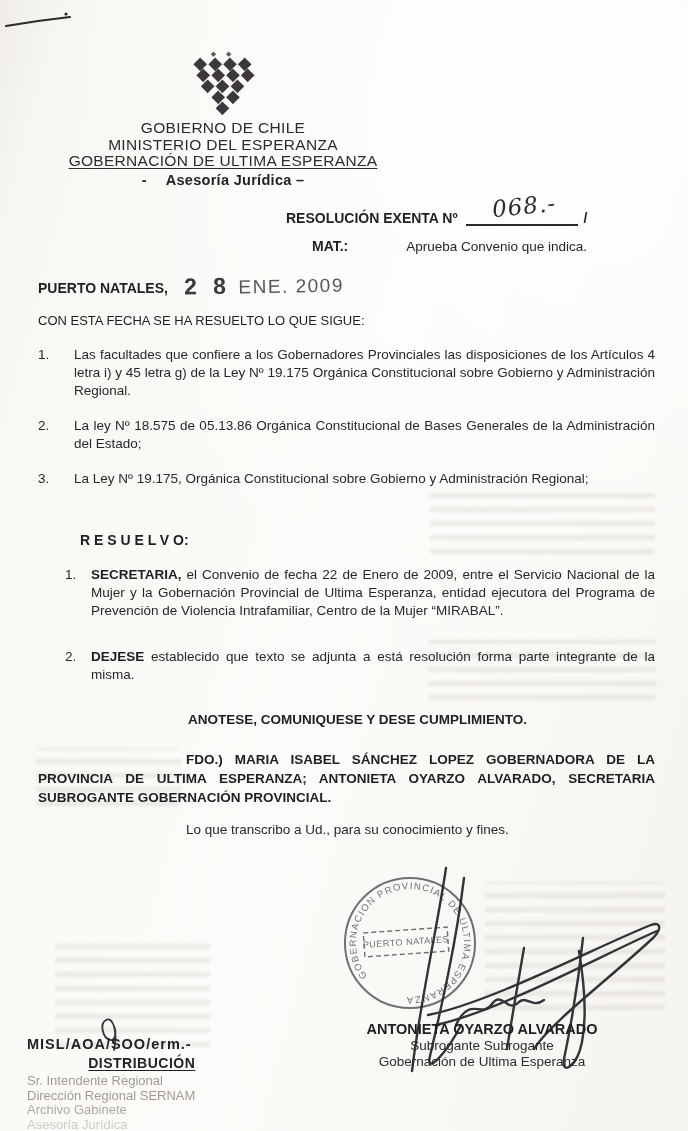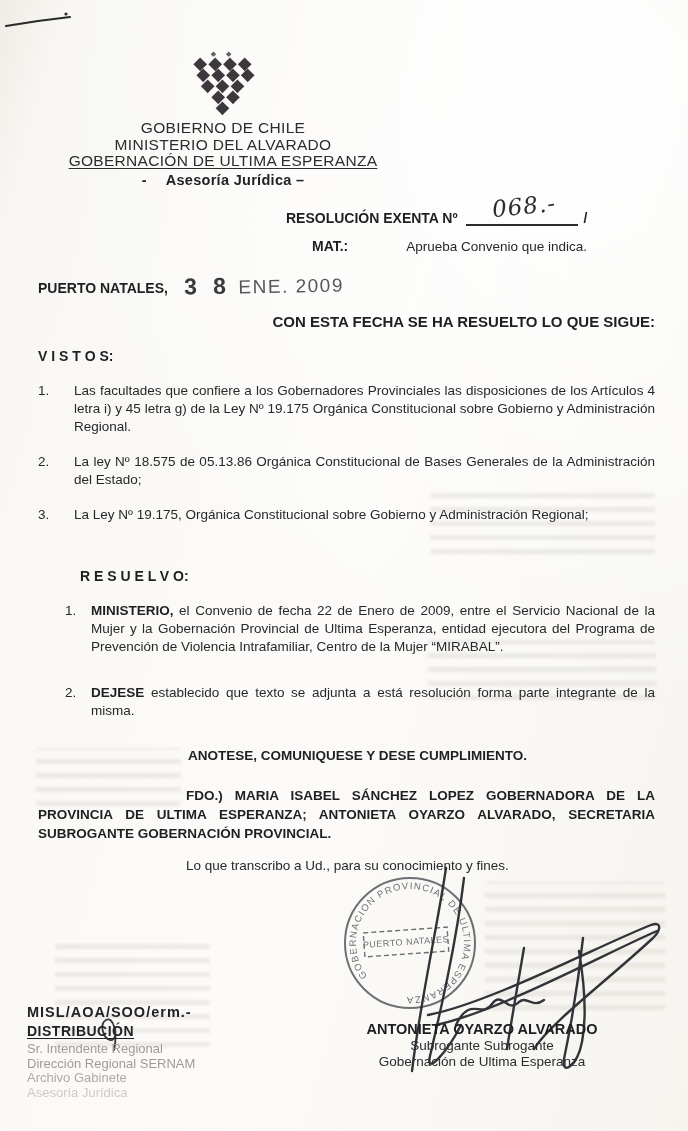--- a/index.html
+++ b/index.html
@@ -38,21 +38,21 @@
   .mat-label{font-weight:700; color:#1f1f23;}
   .mat-text{margin-left:54px; font-size:13.5px;}
 
   
   .dateline{margin-top:18px; display:flex; align-items:baseline;}
   .place{font-weight:700; font-size:14px; color:#1f1f23;}
   .date-stamp{margin-left:16px; color:#3a3a3e; transform:rotate(-1deg); white-space:nowrap;}
   .stamp-day{font-size:23px; font-weight:700; letter-spacing:5px;}
   .stamp-rest{font-size:19px; font-weight:500; letter-spacing:1.5px; opacity:.85; margin-left:3px;}
 
-  .intro{margin-top:14px; font-weight:700; font-size:15px; color:#1f1f23;text-align:right;}
+  .intro{margin-top:14px; font-weight:400; font-size:13px; color:#1f1f23;}
   .sec-heading{margin-top:18px; font-weight:700; font-size:14px; color:#1f1f23;}
 
   
   .vistos-list{margin-top:18px;}
   .v-item{display:flex; margin-bottom:17px; font-size:13.5px; line-height:18px;}
   .v-num{flex:none; width:36px;}
   .v-text{flex:1; text-align:justify;}
   .resuelvo-heading{margin-top:44px;padding-left:42px;}
   .resuelvo-list{margin-top:18px; margin-left:27px;}
   .r-item{display:flex; margin-bottom:28px; font-size:13.5px; line-height:18px;}
@@ -69,23 +69,23 @@
   .stamp-svg{position:absolute; left:340px; top:873px; opacity:.88;}
   .sig-svg{position:absolute; left:368px; top:853px;}
   .sig-small-svg{position:absolute; left:84px; top:1010px;}
   .penmark-svg{position:absolute; left:4px; top:10px;}
 
   .signatory{position:absolute; left:336px; top:1021px; width:292px; text-align:center;}
   .signatory .name{font-weight:700; font-size:14.5px; color:#1f1f23; line-height:17px;}
   .signatory .title, .signatory .org{font-size:13.5px; line-height:16px; color:#2c2c30;}
 
   
-  .footer{position:absolute; left:27px; top:1004px;}
+  .footer{position:absolute; left:27px; top:1036px;}
   .initials{font-weight:700; font-size:14.5px; letter-spacing:1px; color:#232327;}
-  .dist-heading{font-weight:700; font-size:14px; letter-spacing:.5px; text-decoration:underline; text-underline-offset:2px; margin-top:3px; color:#232327;}
+  .dist-heading{font-weight:700; font-size:14px; letter-spacing:.5px; text-decoration:underline; text-underline-offset:2px; margin-top:3px; color:#232327;text-align:right;}
   .dist-item{font-size:13px; line-height:14.5px; color:#a09c94;}
   .dist-item:nth-of-type(1){margin-top:3px;}
   .dist-item:nth-of-type(3){opacity:.85;}
   .dist-item:nth-of-type(4){opacity:.5;}
 
   
   .smudge{
     position:absolute; pointer-events:none; border-radius:4px;
     background:repeating-linear-gradient(0deg, rgba(148,138,122,.14) 0px, rgba(148,138,122,.14) 5px, transparent 5px, transparent 14px);
     filter:blur(1.6px);
@@ -112,46 +112,45 @@
     <div class="header-wrap">
       <div class="logo" aria-hidden="true">
         <div class="speck">◆ ◆</div>
         <div class="row">◆◆◆◆</div>
         <div class="row">&nbsp;◆◆◆◆</div>
         <div class="row">◆◆◆</div>
         <div class="row">&nbsp;◆◆</div>
         <div class="row">◆</div>
       </div>
       <div class="hline">GOBIERNO DE CHILE</div>
-      <div class="hline">MINISTERIO DEL ALVARADO</div>
+      <div class="hline">MINISTERIO DEL ESPERANZA</div>
       <div class="hline u">GOBERNACIÓN DE ULTIMA ESPERANZA</div>
       <div class="hline dept">-   Asesoría Jurídica –</div>
     </div>
 
     <div class="res-block">
       <div class="res-row1">
         <span>RESOLUCIÓN EXENTA Nº</span><span class="fill-line"><span class="hand-num">068.-</span></span><span class="res-slash">/</span>
       </div>
       <div class="res-row2">
         <span class="mat-label">MAT.:</span>
         <span class="mat-text">Aprueba Convenio que indica.</span>
       </div>
     </div>
 
     <div class="dateline">
       <span class="place">PUERTO NATALES,</span>
       <span class="date-stamp">
-        <span class="stamp-day">3 8</span>
+        <span class="stamp-day">2 8</span>
         <span class="stamp-rest">ENE. 2009</span>
       </span>
     </div>
 
     <div class="intro">CON ESTA FECHA SE HA RESUELTO LO QUE SIGUE:</div>
 
-    <div class="sec-heading">V I S T O S:</div>
     <div class="vistos-list">
 
         <div class="v-item">
           <span class="v-num">1.</span>
           <span class="v-text">Las facultades que confiere a los Gobernadores Provinciales las disposiciones de los Artículos 4 letra i) y 45 letra g) de la Ley Nº 19.175 Orgánica Constitucional sobre Gobierno y Administración Regional.</span>
         </div>
 
         <div class="v-item">
           <span class="v-num">2.</span>
           <span class="v-text">La ley Nº 18.575 de 05.13.86 Orgánica Constitucional de Bases Generales de la Administración del Estado;</span>
@@ -161,21 +160,21 @@
           <span class="v-num">3.</span>
           <span class="v-text">La Ley Nº 19.175, Orgánica Constitucional sobre Gobierno y Administración Regional;</span>
         </div>
       </div>
 
     <div class="sec-heading resuelvo-heading">R E S U E L V O:</div>
     <div class="resuelvo-list">
 
         <div class="r-item">
           <span class="r-num">1.</span>
-          <span class="r-text"><b class="lead">MINISTERIO,</b> <span>el Convenio de fecha 22 de Enero de 2009, entre el Servicio Nacional de la Mujer y la Gobernación Provincial de Ultima Esperanza, entidad ejecutora del Programa de Prevención de Violencia Intrafamiliar, Centro de la Mujer “MIRABAL”.</span></span>
+          <span class="r-text"><b class="lead">SECRETARIA,</b> <span>el Convenio de fecha 22 de Enero de 2009, entre el Servicio Nacional de la Mujer y la Gobernación Provincial de Ultima Esperanza, entidad ejecutora del Programa de Prevención de Violencia Intrafamiliar, Centro de la Mujer “MIRABAL”.</span></span>
         </div>
 
         <div class="r-item">
           <span class="r-num">2.</span>
           <span class="r-text"><b class="lead">DEJESE</b> <span>establecido que texto se adjunta a está resolución forma parte integrante de la misma.</span></span>
         </div>
       </div>
 
     <div class="order-line">ANOTESE, COMUNIQUESE Y DESE CUMPLIMIENTO.</div>
     <p class="fdo">FDO.) MARIA ISABEL SÁNCHEZ LOPEZ GOBERNADORA DE LA PROVINCIA DE ULTIMA ESPERANZA; ANTONIETA OYARZO ALVARADO, SECRETARIA SUBROGANTE GOBERNACIÓN PROVINCIAL.</p>

